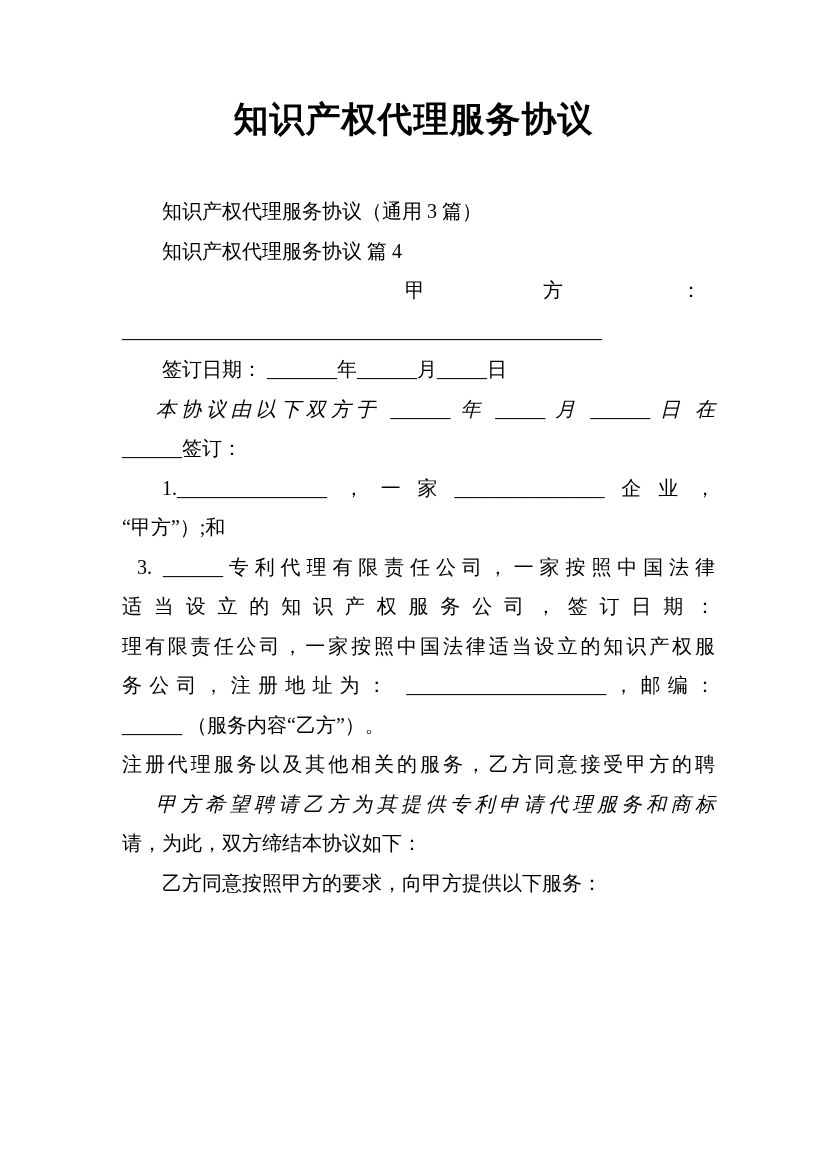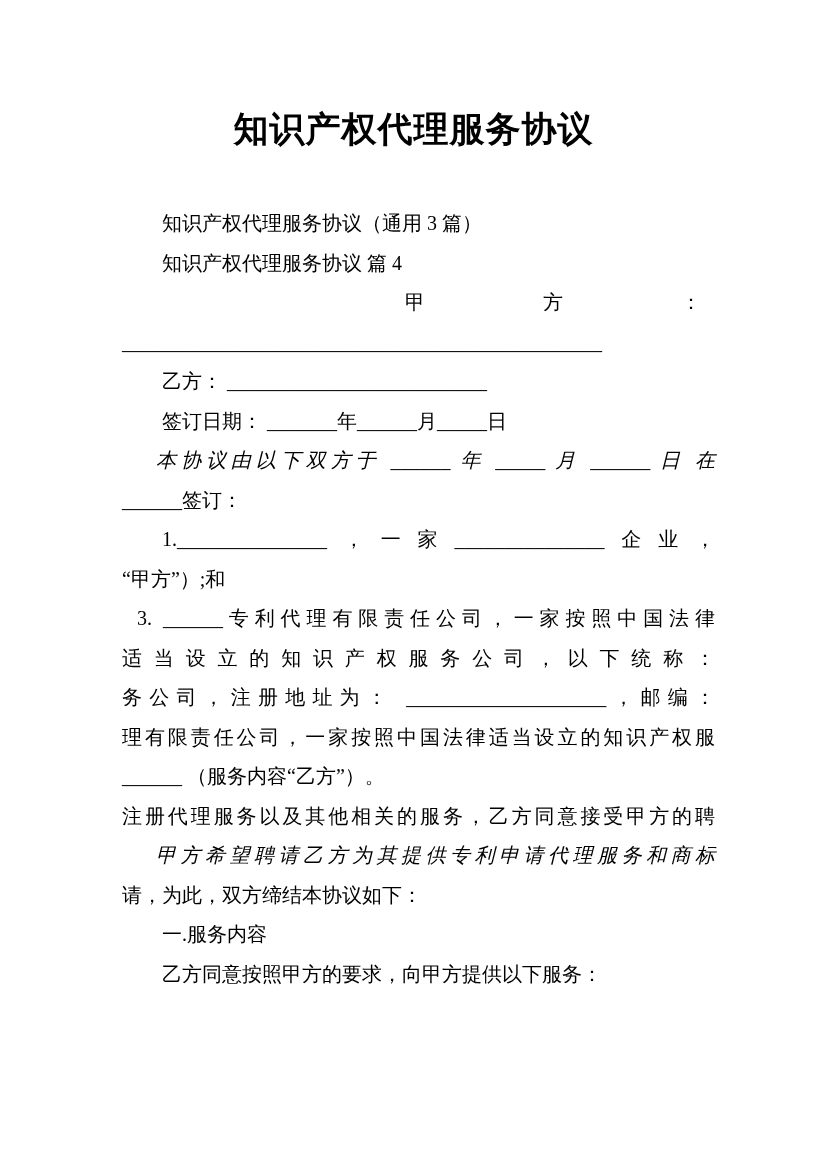--- a/index.html
+++ b/index.html
@@ -10,29 +10,28 @@
   .page {
     position: relative;
     width: 827px;
     height: 1170px;
     background: #ffffff;
     color: #000000;
     overflow: hidden;
     box-sizing: border-box;
   }
   .doc-title {
-    margin: 12px;
+    margin: 0;
     padding-top: 96px;
     text-align: center;
     font-size: 35px;
     font-weight: bold;
     line-height: 48px;
     letter-spacing: 1px;
     color: #000000;
-    font-family: Liberation Mono, monospace;
   }
   .doc-body {
     margin: 48px 105px 0 122px;   
     width: 593px;
     font-size: 20px;
     line-height: 39.5px;
     color: #000000;
   }
   .doc-line {
     white-space: pre-wrap;
@@ -61,31 +60,29 @@
 
 <div class="page">
 
   <h1 class="doc-title">知识产权代理服务协议</h1>
 
   <div class="doc-body">
     <div class="doc-line indent">知识产权代理服务协议（通用 3 篇）</div>
     <div class="doc-line indent">知识产权代理服务协议 篇 4</div>
     <div class="doc-line spread">甲方：</div>
     <div class="doc-line">________________________________________________</div>
-    <div class="doc-line indent">乙方： __________________________</div>
     <div class="doc-line indent">签订日期： _______年______月_____日</div>
     <div class="doc-line indent-sm justify">本协议由以下双方于 ______ 年 _____ 月 ______ 日 在</div>
     <div class="doc-line">______签订：</div>
     <div class="doc-line indent justify">1._______________，一家_______________企业，</div>
     <div class="doc-line">“甲方”）;和</div>
     <div class="doc-line indent-xs justify">3. ______专利代理有限责任公司，一家按照中国法律</div>
-    <div class="doc-line justify">适当设立的知识产权服务公司，以下统称：</div>
+    <div class="doc-line justify">适当设立的知识产权服务公司，签订日期：</div>
+    <div class="doc-line justify">理有限责任公司，一家按照中国法律适当设立的知识产权服</div>
     <div class="doc-line justify">务公司，注册地址为： ____________________，邮编：</div>
-    <div class="doc-line justify">理有限责任公司，一家按照中国法律适当设立的知识产权服</div>
     <div class="doc-line">______ （服务内容“乙方”）。</div>
     <div class="doc-line justify">注册代理服务以及其他相关的服务，乙方同意接受甲方的聘</div>
     <div class="doc-line indent-sm justify">甲方希望聘请乙方为其提供专利申请代理服务和商标</div>
     <div class="doc-line">请，为此，双方缔结本协议如下：</div>
-    <div class="doc-line indent">一.服务内容</div>
     <div class="doc-line indent">乙方同意按照甲方的要求，向甲方提供以下服务：</div>
   </div>
 
 </div>
 
 </body></html>

